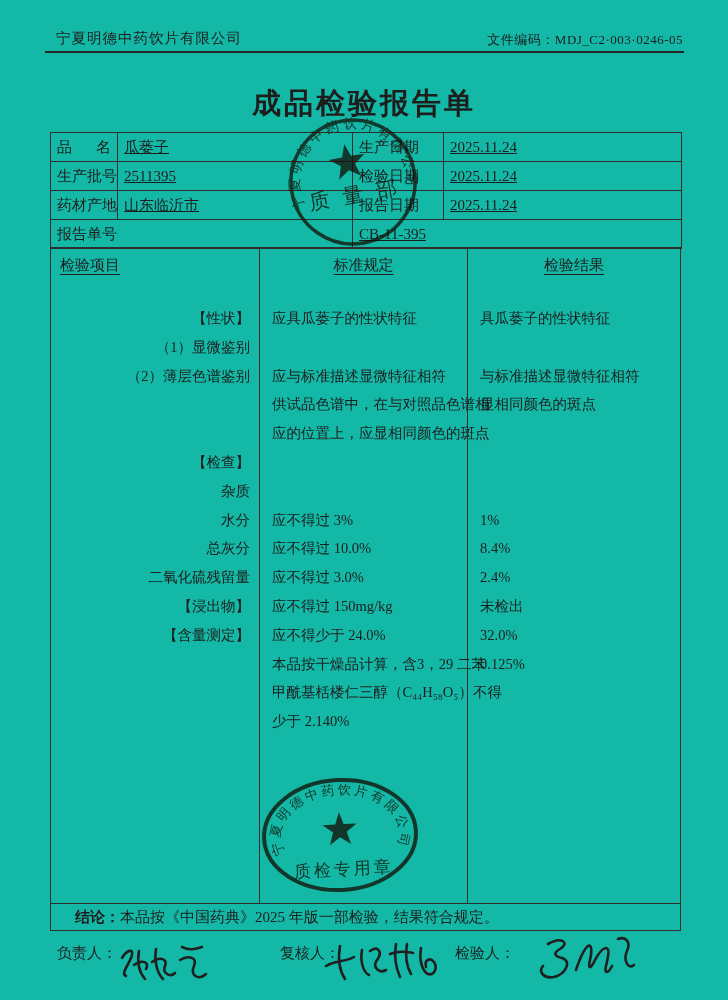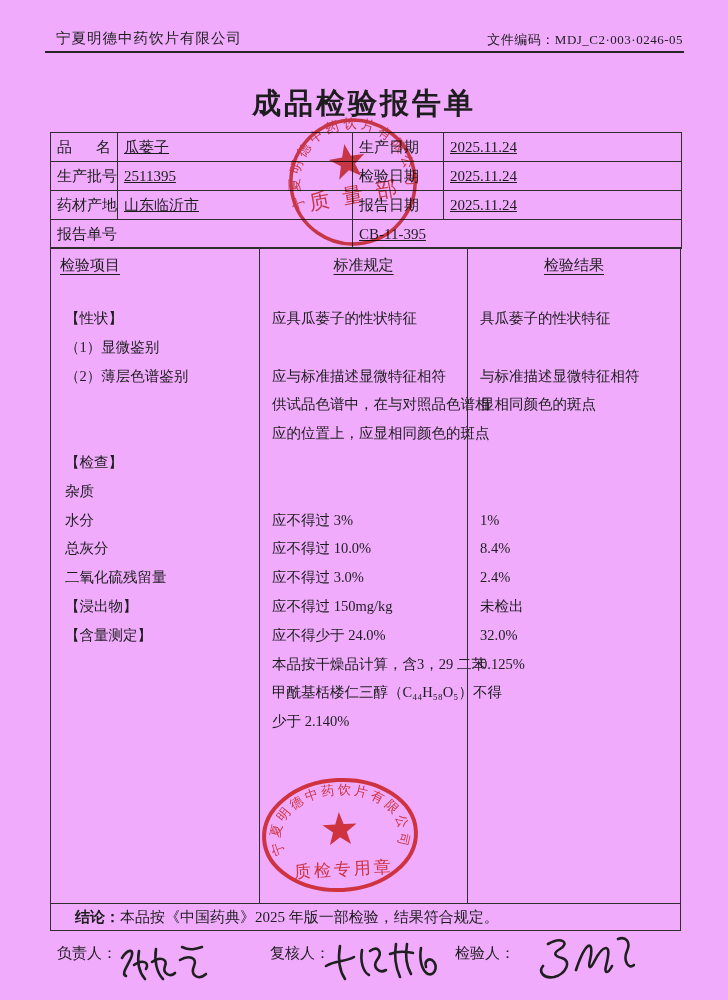--- a/index.html
+++ b/index.html
@@ -1,21 +1,21 @@
 <!DOCTYPE html>
 <html><head>
 <meta charset="utf-8">
 <style>
   * { box-sizing: border-box; margin: 0; padding: 0; }
   html,body { background:#e8e8e8; }
   .page {
     position: relative;
     width: 728px; height: 1000px;
     margin: 0 auto;
-    background: #f0abfc;
+    background: #14b8a6;
     font-family: "Liberation Serif", "DejaVu Serif", serif;
     color: #1d1d1d;
     overflow: hidden;
   }
   
   .company { position:absolute; left:56px; top:29px; font-size:14.5px; letter-spacing:1px; }
   .doccode { position:absolute; right:45px; top:31px; font-size:13px; letter-spacing:0.5px; }
   .head-rule { position:absolute; left:45px; top:51px; width:639px; height:2px; background:#262626; }
   
   .title { position:absolute; left:0; top:84px; width:100%; text-align:center;
@@ -24,21 +24,21 @@
   table.info { position:absolute; left:50px; top:132px; width:631px;
                border-collapse:collapse; table-layout:fixed; }
   table.info td { border:1px solid #2e2e2e; height:29px; font-size:15px;
                   padding:0 6px; white-space:nowrap; overflow:visible; }
   td.just { text-align:justify; text-align-last:justify;margin-left:44px; }
   td.val  { padding-left:8px;text-decoration:underline; }
   
   .main { position:absolute; left:50px; top:247px; width:631px; height:657px;
           border:1px solid #2e2e2e; display:flex; }
   .col { position:relative; height:100%; }
-  .col-item { width:208px; }
+  .col-item { width:208px;text-align:right; }
   .col-std  { width:208px; border-left:1px solid #2e2e2e; }
   .col-res  { flex:1;      border-left:1px solid #2e2e2e; }
   .col-head { position:absolute; top:8px; left:0; right:0; font-size:15px;
               text-decoration:underline; text-underline-offset:4px; }
   .col-item .col-head { left:9px; right:auto; }
   .center { text-align:center; }
   .lines { position:absolute; top:56px; left:0; right:0; }
   .ln { height:28.8px; line-height:28.8px; font-size:14.5px;
         padding:0 9px 0 12px; white-space:nowrap; }
   .col-item .ln { padding-left:14px; }
@@ -183,21 +183,21 @@
       <path id="arcTop2" d="M 30,80.2 A 60,41 0 1 1 136,80.2" fill="none" stroke="none"></path>
       <text font-size="13" letter-spacing="3" font-family="Liberation Serif, serif" stroke="none">
         <textPath href="#arcTop2" xlink:href="#arcTop2" startOffset="50%" text-anchor="middle">宁夏明德中药饮片有限公司</textPath>
       </text>
       <polygon stroke="none" points="83,38 87.2,50.2 100.1,50.4 89.9,58.2 93.6,70.6 83,63.2 72.4,70.6 76.2,58.2 65.9,50.4 78.8,50.2"></polygon>
       <text x="85" y="101" font-size="17" letter-spacing="3" text-anchor="middle" stroke="none" font-family="Liberation Serif, serif">质检专用章</text>
     </g>
   </svg>
 
   <div class="sig-label" style="left:57px">负责人：</div>
-  <div class="sig-label" style="left:270px">复核人：</div>
+  <div class="sig-label" style="left:280px">复核人：</div>
   <div class="sig-label" style="left:455px">检验人：</div>
 
   <svg class="sig" style="left:112px; top:938px;" width="100" height="50" viewBox="0 0 100 50">
     <path d="M10,20 C16,10 23,11 19,20 C15,29 9,36 14,38 M27,13 C25,24 27,34 33,41 M22,27 C30,21 38,24 34,31 M44,11 C42,23 45,35 51,41 M40,24 C48,18 56,21 53,28 C50,35 58,40 63,35 M70,9 C78,13 84,11 90,9 M68,22 C76,17 86,19 82,28 C78,37 86,43 94,36"></path>
   </svg>
   <svg class="sig" style="left:318px; top:934px;" width="125" height="52" viewBox="0 0 125 52">
     <path d="M8,32 C18,26 28,28 36,23 M22,12 C20,24 21,36 27,45 M44,16 C42,27 45,38 51,41 M52,17 C60,11 65,18 59,26 C54,33 61,40 68,36 M78,10 C76,22 78,34 82,43 M72,20 C82,16 90,18 95,19 M89,10 C87,22 89,33 93,40 M103,14 C101,26 104,37 110,40 C116,42 120,34 116,28 C112,23 106,26 108,33"></path>
   </svg>
   <svg class="sig" style="left:530px; top:932px;" width="105" height="54" viewBox="0 0 105 54">
     <path d="M18,12 C32,4 40,11 30,17 C23,21 24,24 32,26 C42,29 36,42 24,45 C14,47 8,40 13,34 M46,38 C50,26 54,17 58,14 C62,12 62,20 60,28 C58,36 60,38 64,30 C68,22 72,16 76,16 C80,16 78,26 76,34 C74,42 78,42 82,34 M88,7 C96,4 101,10 97,19 C93,28 98,38 104,33"></path>

